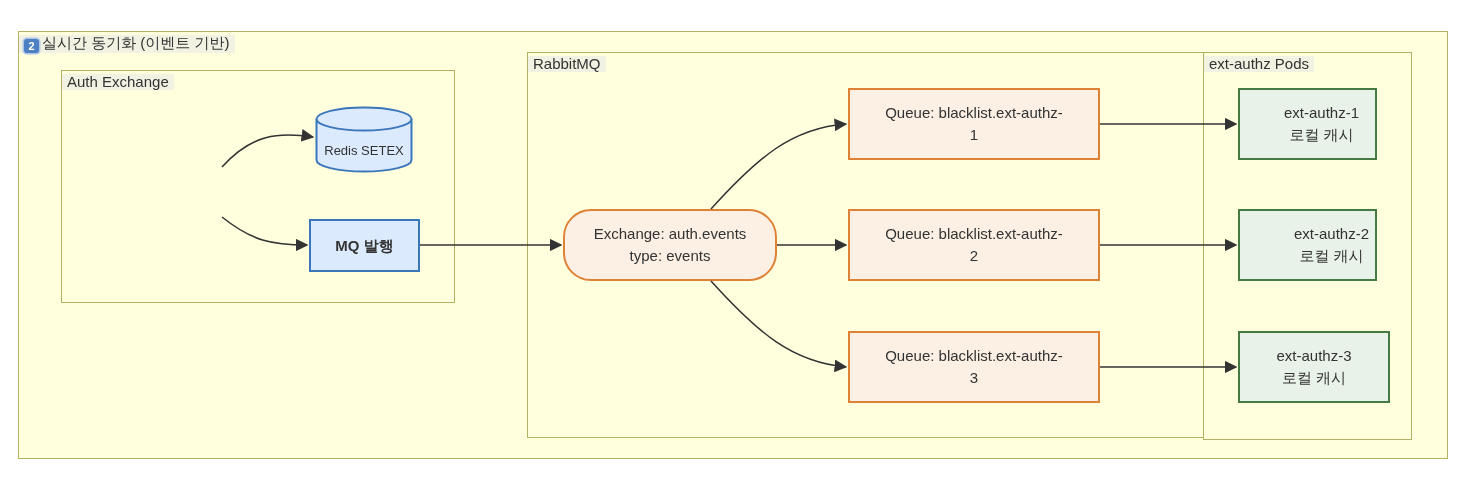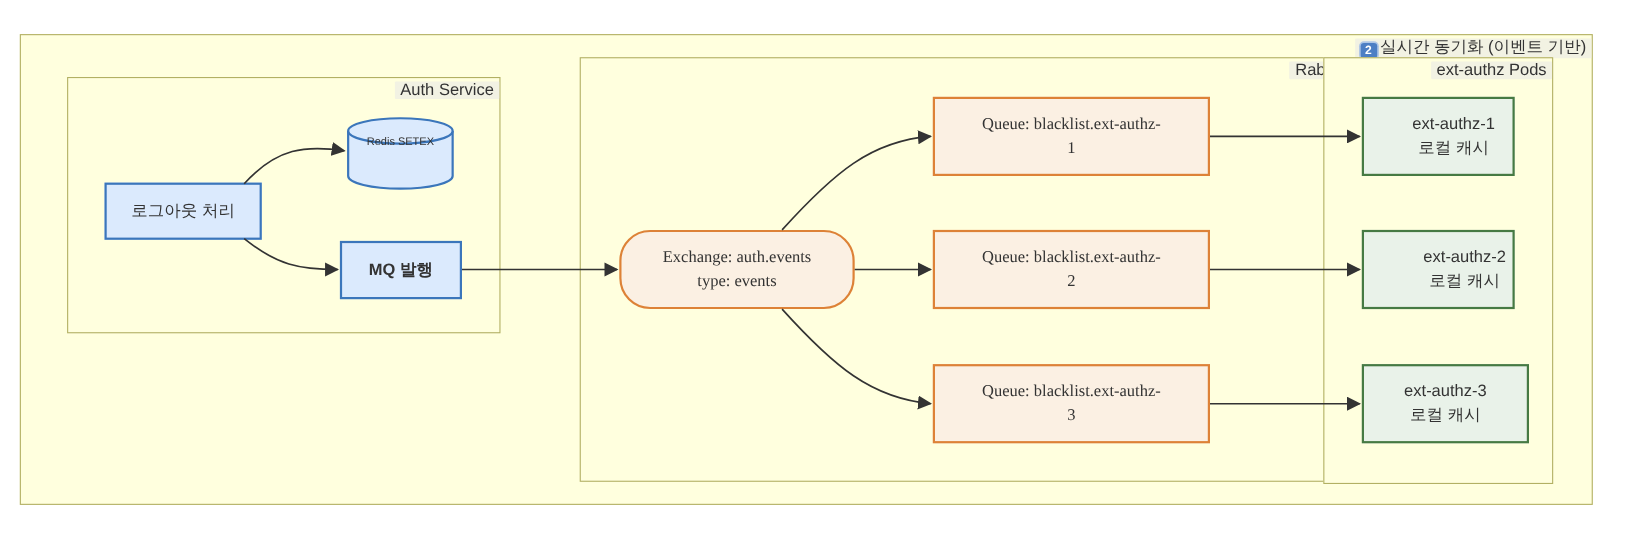--- a/index.html
+++ b/index.html
@@ -5,44 +5,44 @@
   html,body{margin:0;padding:0;background:#ffffff;}
   .stage{
     position:relative;width:1480px;height:498px;overflow:hidden;
     font-family:"Liberation Sans","DejaVu Sans",sans-serif;color:#333333;
     background:#ffffff;
   }
   .cluster{
     position:absolute;background:#ffffde;border:1px solid #b2b063;box-sizing:border-box;
   }
   .cluster-label{
-    position:absolute;left:0;right:0;top:3px;text-align:right;
+    position:absolute;left:0;right:0;top:3px;text-align:left;
     font-size:15px;line-height:16px;color:#333;
   }
   .cluster-label .lbl-bg{
     display:inline-block;background:rgba(232,232,232,0.55);padding:0 5px;border-radius:1px;
   }
   .badge{
     display:inline-flex;align-items:center;justify-content:center;
     width:15px;height:14px;margin-right:3px;vertical-align:-2px;
     background:#4d7fc4;color:#ffffff;font-size:11px;font-weight:bold;
     border-radius:3px;box-shadow:0 0 0 1.5px #aec6e6;
   }
   .node{
     position:absolute;box-sizing:border-box;
     display:flex;flex-direction:column;align-items:center;justify-content:center;
     text-align:center;font-size:15px;line-height:22px;
   }
   .node.blue{background:#dbeafd;border:2px solid #3b76bb;}
-  .node.orange{background:#fbf0e3;border:2px solid #dd8237;font-family:Liberation Serif, serif;}
+  .node.orange{background:#fbf0e3;border:2px solid #dd8237;}
   .node.green{background:#e9f2e9;border:2px solid #467a43;}
   .cylinder{position:absolute;}
   .cyl-label{
-    position:absolute;left:0;right:0;top:13px;text-align:center;
-    font-size:10px;line-height:22px;
+    position:absolute;left:0;right:0;top:34px;text-align:center;
+    font-size:13px;line-height:22px;
   }
   .edge-layer{position:absolute;left:0;top:0;pointer-events:none;}
 
   
   #outer    {left:18px;  top:31px;  width:1430px;height:428px;}
   #c-auth   {left:61px;  top:70px;  width:394px; height:233px;}
   #c-rmq    {left:527px; top:52px;  width:724px; height:386px;}
   #c-pods   {left:1203px;top:52px;  width:209px; height:388px;}
 
   #n-logout {left:95px;  top:166px; width:143px; height:52px;}
@@ -64,37 +64,34 @@
   <div class="cluster" id="outer">
     <div class="cluster-label">
       <span class="lbl-bg">
         <span class="badge">2</span><span>실시간 동기화 (이벤트 기반)</span>
       </span>
     </div>
   </div>
 
   <div class="cluster" id="c-auth">
     <div class="cluster-label">
-      <span class="lbl-bg">Auth Service</span>
+      <span class="lbl-bg">Auth Exchange</span>
     </div>
   </div>
   <div class="cluster" id="c-rmq">
     <div class="cluster-label">
       <span class="lbl-bg">RabbitMQ</span>
     </div>
   </div>
   <div class="cluster" id="c-pods">
     <div class="cluster-label">
       <span class="lbl-bg">ext-authz Pods</span>
     </div>
   </div>
 
-  <div class="node blue" id="n-logout">
-    <span>로그아웃 처리</span>
-  </div>
 
   <div class="cylinder" id="n-redis">
     <svg width="98" height="67" viewBox="0 0 98 67">
       <path d="M 1.5 13 L 1.5 54 A 47.5 11.5 0 0 0 96.5 54 L 96.5 13" fill="#dbeafd" stroke="#3b76bb" stroke-width="2"></path>
       <ellipse cx="49" cy="13" rx="47.5" ry="11.5" fill="#dbeafd" stroke="#3b76bb" stroke-width="2"></ellipse>
     </svg>
     <div class="cyl-label">Redis SETEX</div>
   </div>
 
   <div class="node blue" id="n-mq">

